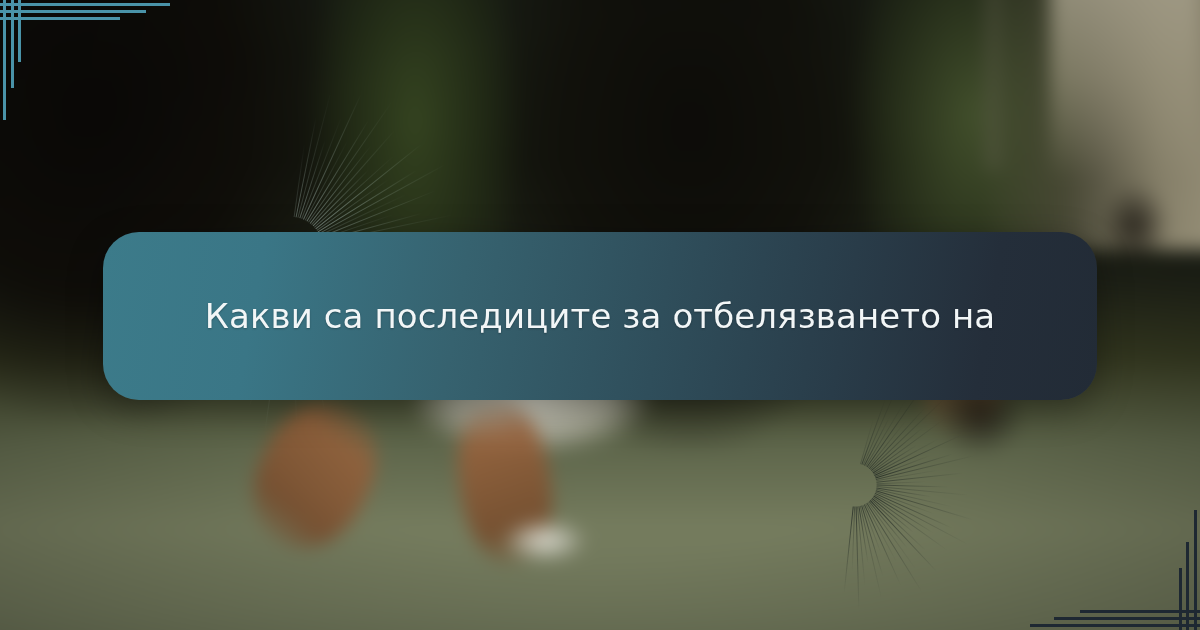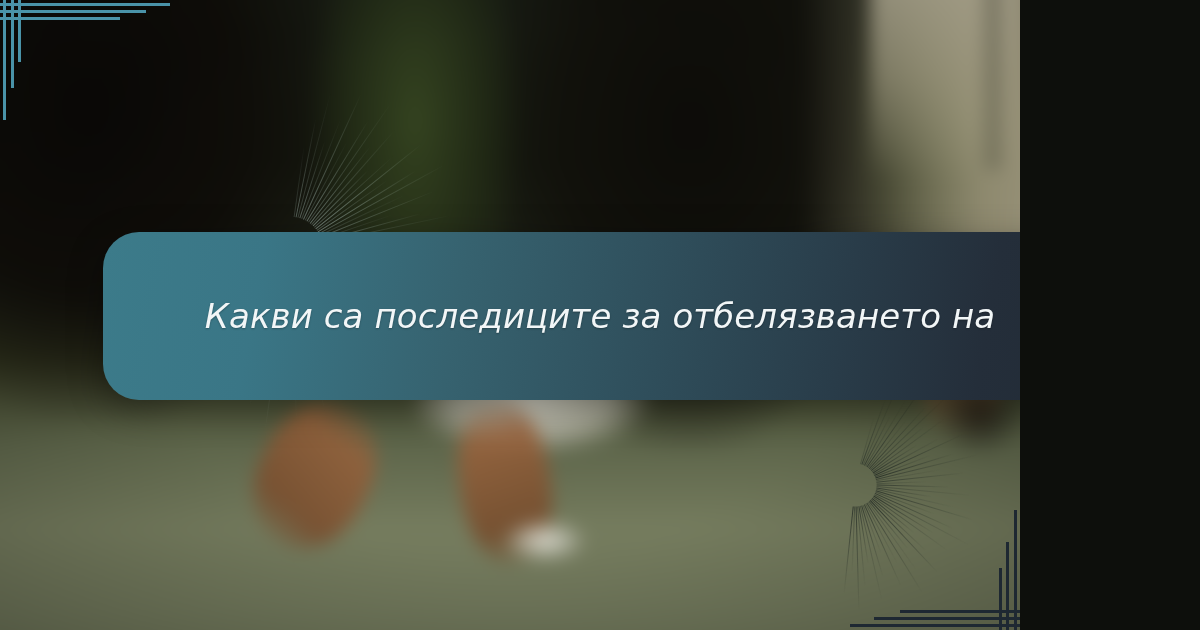--- a/index.html
+++ b/index.html
@@ -7,23 +7,22 @@
 
   html, body {
     width:1200px; height:630px;
     overflow:hidden;
     background:#0d0f0c;
     font-family:"DejaVu Sans", sans-serif;
   }
 
   .stage {
     position:relative;
-    width:1020px; height:630px;
+    width:1200px; height:630px;
     overflow:hidden;
-    font-style:italic;
   }
 
   
   .photo {
     position:absolute; inset:-40px;
     filter:blur(9px);
   }
 
   
   .photo-base {

